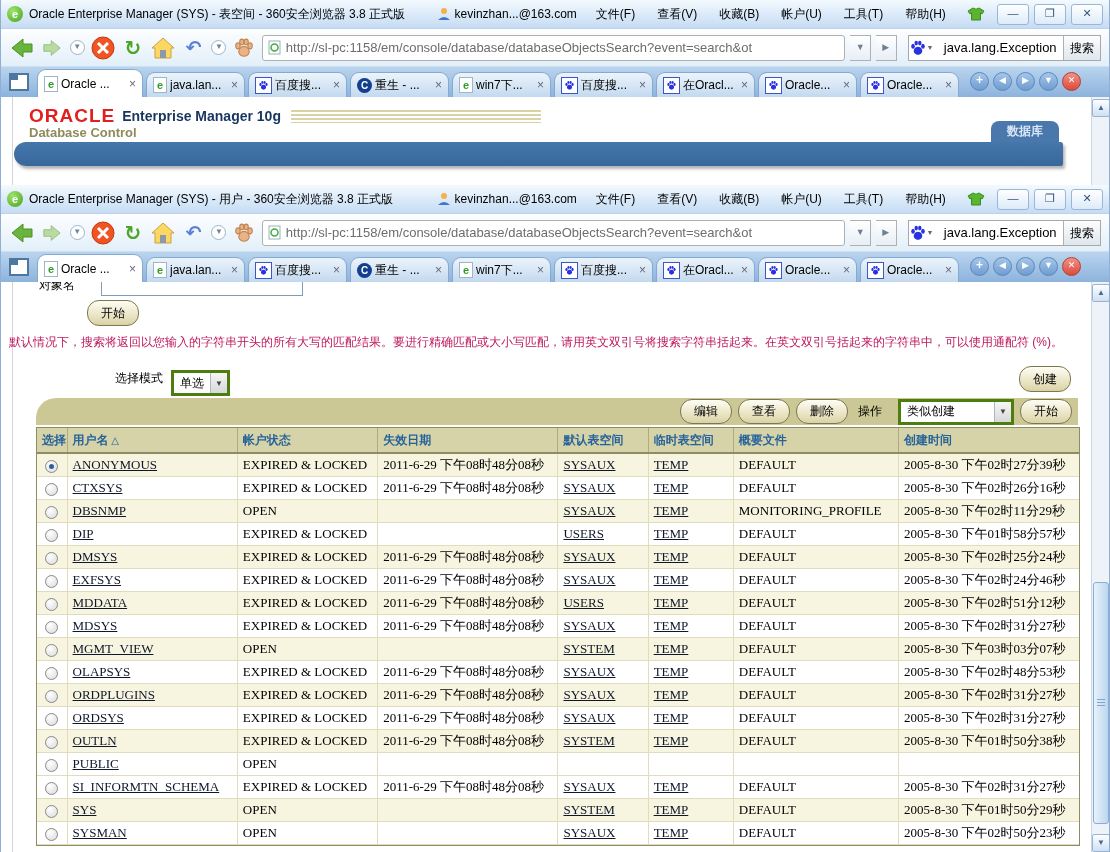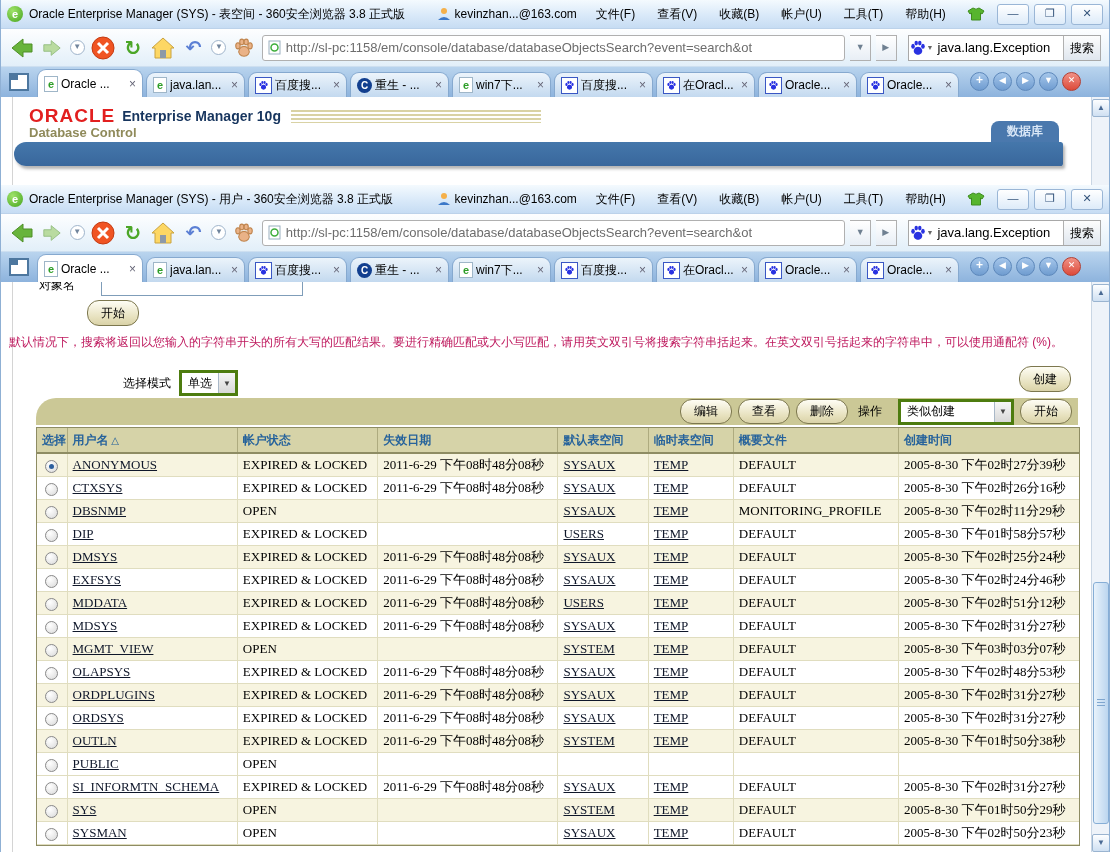--- a/index.html
+++ b/index.html
@@ -31,21 +31,21 @@
   .dd-circle{width:13px;height:13px;border:1px solid #9fb4cb;border-radius:50%;color:#70849c;font-size:8px;
              line-height:12px;text-align:center;background:#fff;}
   .glyph-refresh{color:#4ba627;font-size:20px;font-weight:bold;}
   .glyph-undo{color:#5b7fd4;font-size:19px;font-weight:bold;}
   .addressbar{width:585px;height:24px;background:#fff;border:1px solid #b0b0b0;border-radius:3px;
               display:flex;align-items:center;padding:0 5px;overflow:hidden;}
   .addr-url{color:#6d6d6d;font-size:13px;white-space:nowrap;overflow:hidden;margin-left:5px;}
   .addr-btn{width:20px;height:24px;border:1px solid #b0b0b0;border-left:none;background:linear-gradient(#fff,#e8eef5);
             text-align:center;line-height:22px;color:#6f8091;font-size:9px;}
   .searchbox{width:196px;height:24px;background:#fff;border:1px solid #a8a8a8;display:flex;align-items:center;margin-left:6px;}
-  .search-text{flex:1;white-space:nowrap;overflow:hidden;font-size:13px;padding-left:4px;}
+  .search-text{flex:1;white-space:nowrap;overflow:hidden;font-size:13px;padding-left:4px;text-align:center;}
   .search-btn{width:36px;height:24px;border-left:1px solid #b0b0b0;background:linear-gradient(#fdfdfd,#dfe6ee);
               text-align:center;line-height:24px;font-size:12px;}
 
   
   .tabbar{height:30px;background:linear-gradient(#b9d4ee,#8db3dd);display:flex;align-items:flex-end;padding:0 4px;}
   .win-icon{width:16px;height:14px;border:2px solid #4d779f;background:#fff;margin:0 8px 6px 4px;position:relative;}
   .win-icon::after{content:'';position:absolute;left:0;top:0;width:7px;height:5px;background:#4d779f;}
   .tab{height:24px;width:85px;border-radius:9px 9px 0 0;border:1px solid #86a9cf;border-bottom:none;
        background:linear-gradient(#ecf4fb,#c3d9ef);display:flex;align-items:center;padding:0 6px;margin-right:3px;
        font-size:12px;flex:0 0 auto;}
@@ -91,21 +91,21 @@
   .sc-grip{position:absolute;left:3px;top:50%;width:8px;height:8px;margin-top:-4px;
            background:repeating-linear-gradient(180deg,#7fa6cf 0 1px,transparent 1px 3px);}
 
   
   .obj-label{position:absolute;left:38px;top:-5px;}
   .obj-input{position:absolute;left:100px;top:-10px;width:200px;height:22px;border:1px solid #7f9db9;background:#fff;}
   .btn{display:inline-block;background:linear-gradient(#fefdf4,#e6e0bc 70%,#d9d2a8);border:1px solid #7c774e;
        border-radius:12px;padding:0 13px;height:24px;line-height:24px;font-size:12px;color:#000;text-align:center;}
   .go-top{position:absolute;left:86px;top:18px;}
   .hint{position:absolute;left:8px;top:52px;width:1085px;color:#be185d;}
-  .mode-row{position:absolute;left:114px;top:88px;display:flex;align-items:center;margin-left:8px;}
+  .mode-row{position:absolute;left:114px;top:88px;display:flex;align-items:flex-start;}
   .sel{height:20px;border:3px solid #4d7c0f;background:#fff;display:inline-flex;align-items:center;margin-left:8px;}
   .sel .sel-txt{padding:0 6px;}
   .sel .sel-arrow{width:16px;height:100%;background:linear-gradient(#f6f6f6,#d8d8d8);border-left:1px solid #a9b8c8;
                   font-size:8px;color:#444;display:flex;align-items:center;justify-content:center;}
   .create-btn{position:absolute;left:1018px;top:84px;}
   .action-bar{position:absolute;left:35px;top:116px;width:1042px;height:27px;background:#cbc896;border-radius:20px 0 0 0;
               display:flex;align-items:center;justify-content:flex-end;gap:6px;padding-right:6px;box-sizing:border-box;}
   .action-bar .btn{height:23px;line-height:23px;}
   .op-label{margin:0 2px 0 4px;}
   .op-sel{width:110px;justify-content:space-between;background:#fff;display:flex;}

